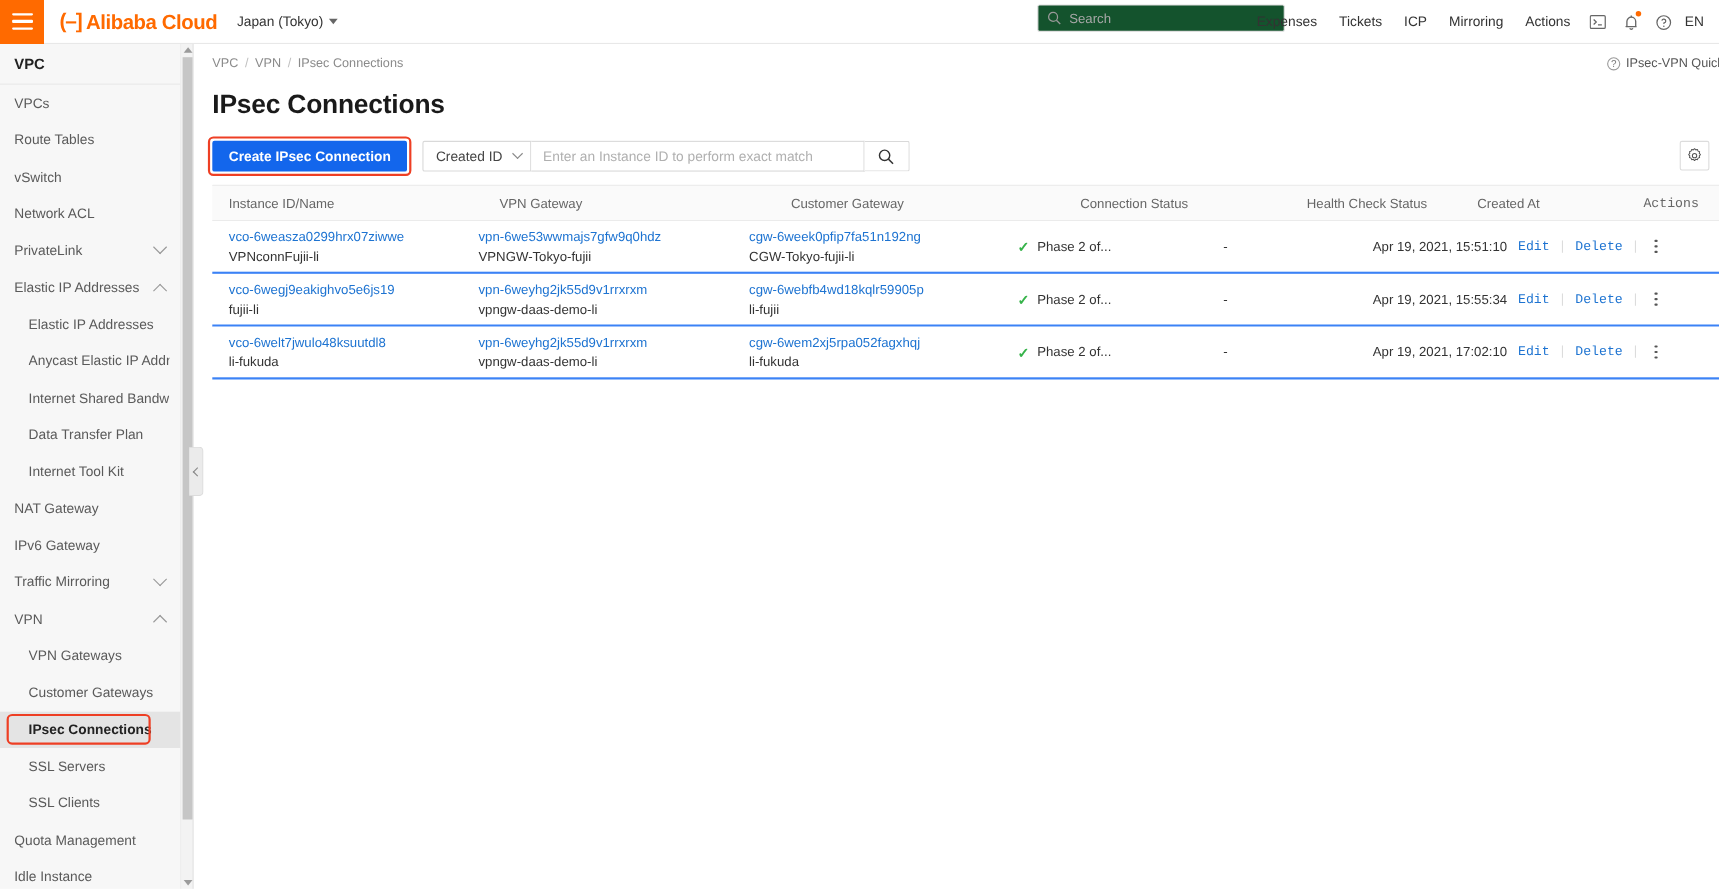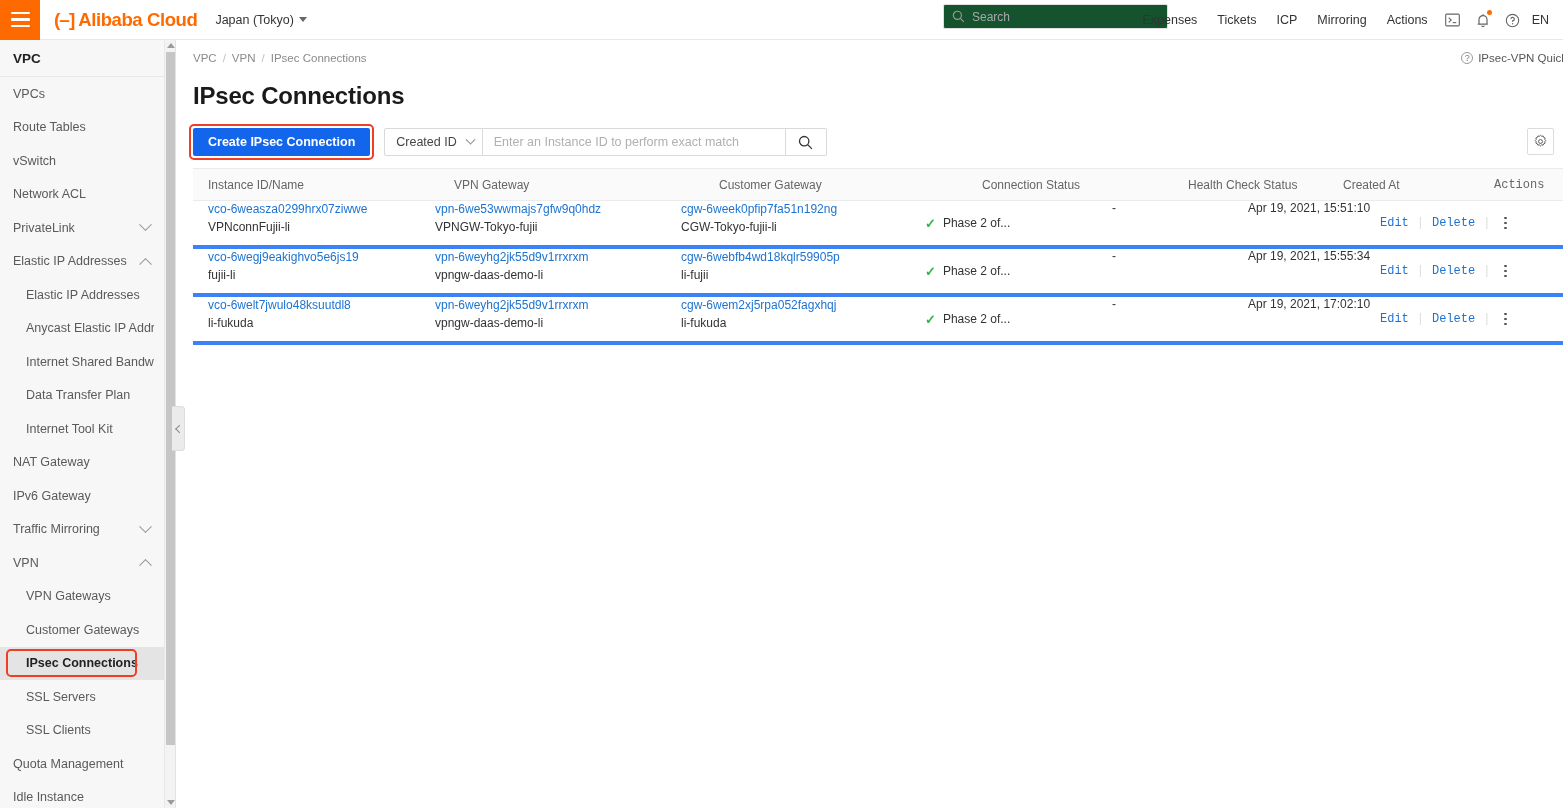--- a/index.html
+++ b/index.html
@@ -183,22 +183,22 @@
   }
 
   
   #table { position: absolute; top: 128px; left: 16px; right: 0px; }
   #thead {
     height: 33px; background: #fafafa; border-bottom: 1px solid #ebebeb;
     border-top: 1px solid #ebebeb; display: flex; align-items: center; gap: 19px;
   }
   #thead .th { font-size: 12px; color: #666; }
   .trow {
-    height: 48px; border-bottom: 4px solid #3b82f6;
-    display: flex; background: #fff;
+    height: 48px; border-bottom: 2px solid #3b82f6;
+    display: flex; align-items: center; background: #fff;
   }
   .cell { font-size: 12px; color: #333; }
   .cell .idlink { color: #1d73d1; cursor: pointer; display: block; line-height: 16px; }
   .cell .name { color: #333; display: block; line-height: 16px; margin-top: 2px; }
   .c1 { width: 242px; padding-left: 15px; }
   .c2 { width: 246px; }
   .c3 { width: 244px; }
   .c4 { width: 187px; display: flex; align-items: center; gap: 7px; }
   .c5 { width: 136px; }
   .c6 { width: 132px; }

